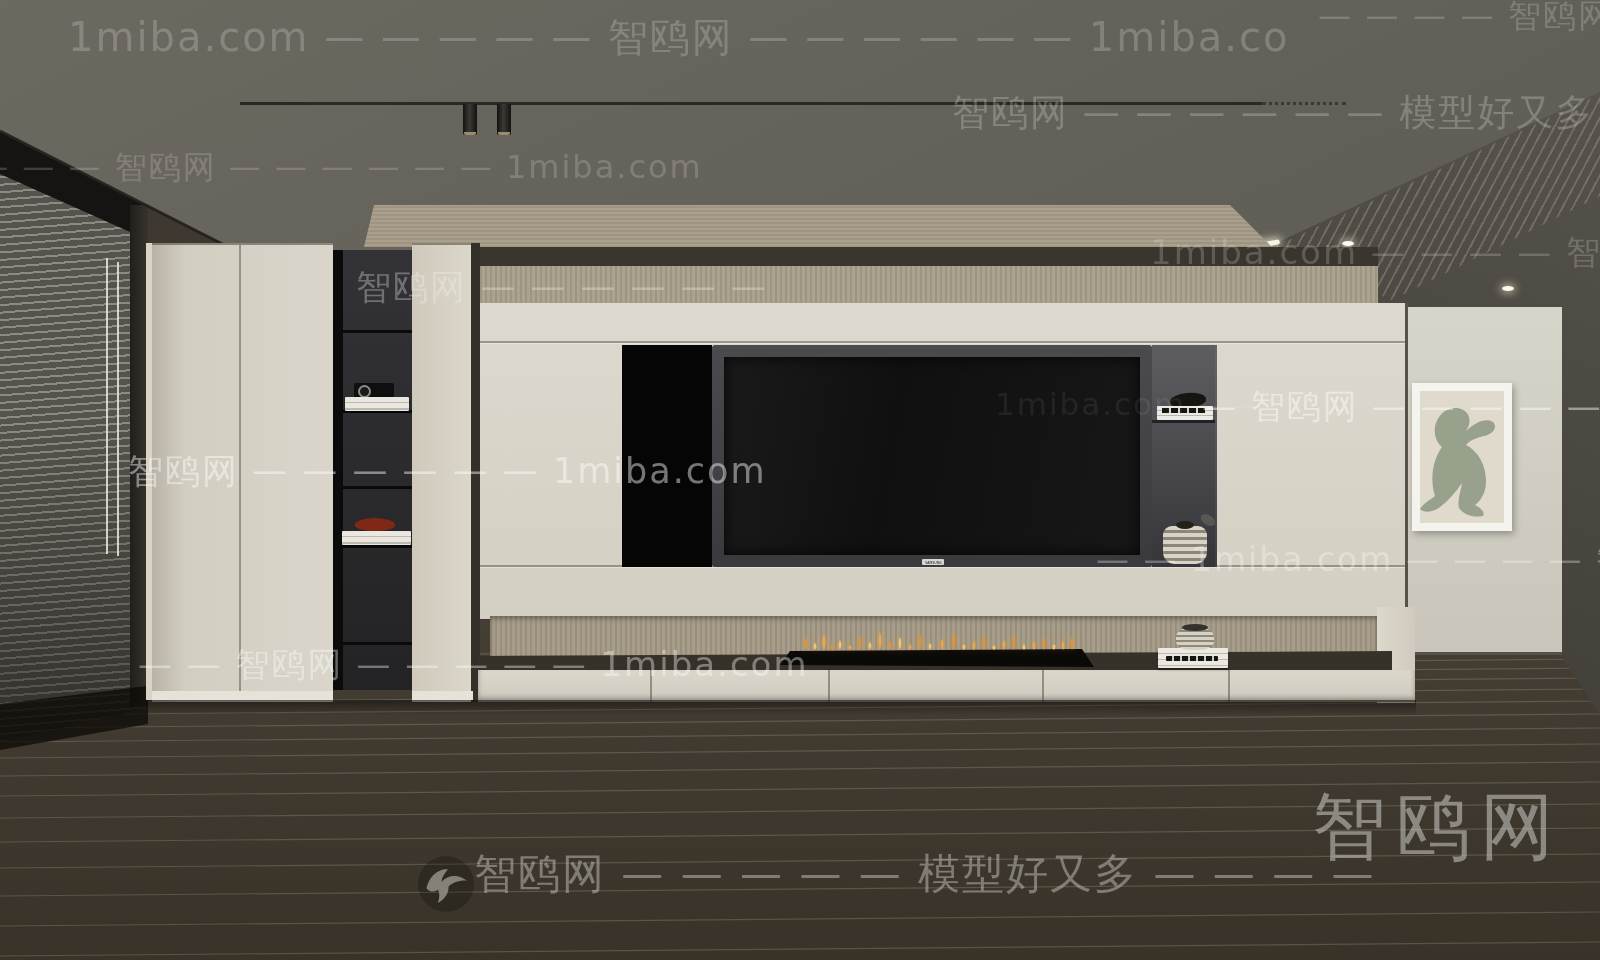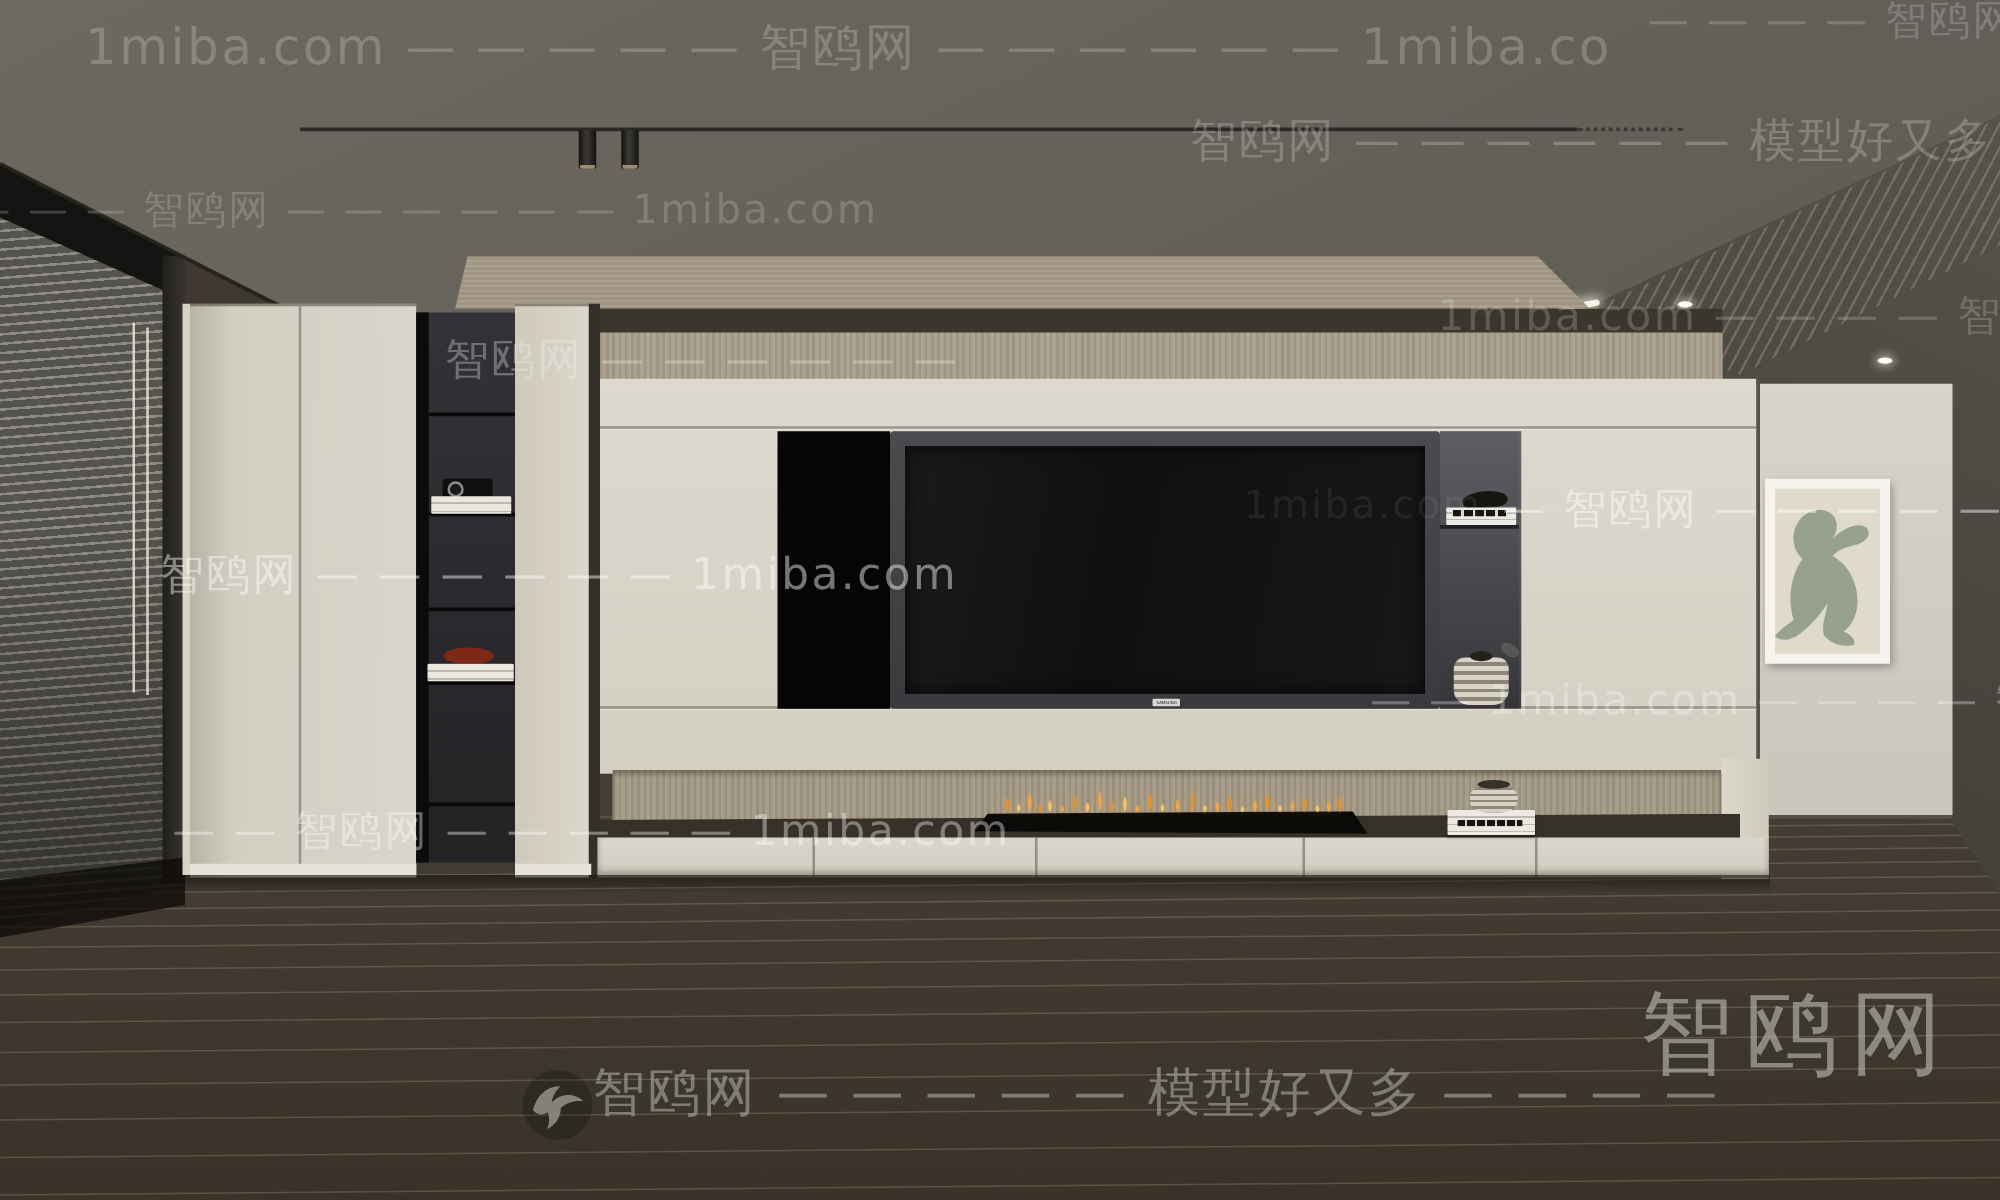--- a/index.html
+++ b/index.html
@@ -323,21 +323,21 @@
   <div class="abs kick" id="kick1"></div>
   <div class="abs kick" id="kick2"></div>
 
   <div>
       <div class="wm" style="left: 36px; top: 10px; font-size: 40px; color: rgba(223, 221, 216, 0.26); margin-left: 32px;">1miba.com — — — — — 智鸥网 — — — — — — 1miba.co</div>
       <div class="wm" style="left: 1318px; top: -6px; font-size: 33px; color: rgba(223, 221, 216, 0.24);">— — — — 智鸥网</div>
       <div class="wm" style="left: 952px; top: 88px; font-size: 37px; color: rgba(226, 224, 218, 0.27);">智鸥网 — — — — — — 模型好又多 — — — —</div>
       <div class="wm" style="left: -70px; top: 146px; font-size: 32px; color: rgba(226, 224, 218, 0.22);">— — — — 智鸥网 — — — — — — 1miba.com</div>
       <div class="wm" style="left: 356px; top: 264px; font-size: 35px; color: rgba(245, 243, 238, 0.32);">智鸥网 — — — — — —</div>
       <div class="wm" style="left: 1150px; top: 230px; font-size: 34px; color: rgba(230, 228, 222, 0.22);">1miba.com — — — — 智鸥网 — — — — 智鸥网</div>
-      <div class="wm" style="left: 128px; top: 436px; font-size: 35px; color: rgba(255, 255, 255, 0.45);">智鸥网 — — — — — — 1miba.com</div>
+      <div class="wm" style="left: 128px; top: 448px; font-size: 35px; color: rgba(255, 255, 255, 0.45);">智鸥网 — — — — — — 1miba.com</div>
       <div class="wm" style="left: 995px; top: 386px; font-size: 31px; color: rgba(255, 255, 255, 0.07);">1miba.com— —</div>
       <div class="wm" style="left: 1202px; top: 384px; font-size: 34px; color: rgba(255, 255, 255, 0.45);">— 智鸥网 — — — — — — 1miba.com</div>
       <div class="wm" style="left: 1096px; top: 538px; font-size: 33px; color: rgba(255, 255, 255, 0.3);">— — 1miba.com — — — — 智鸥网 — —</div>
       <div class="wm" style="left: 138px; top: 642px; font-size: 34px; color: rgba(255, 255, 255, 0.38);">— — 智鸥网 — — — — — 1miba.com</div>
       <div class="wm" style="left: 474px; top: 846px; font-size: 42px; color: rgba(198, 196, 190, 0.5);">智鸥网 — — — — — 模型好又多 — — — —</div>
     </div>
   <div class="abs" id="bird">
     <svg viewBox="0 0 56 56" style="transform:rotate(-12deg)">
       <path fill="#9a978f" opacity="0.8" d="M8 28 C13 17 24 11 33 14 C28 18 25 21 24 25 C32 19 43 21 49 29
            C41 27 35 28 30 31 C29 37 24 43 16 45 C19 40 20 36 19 32 C14 34 10 32 8 28 Z"></path>

